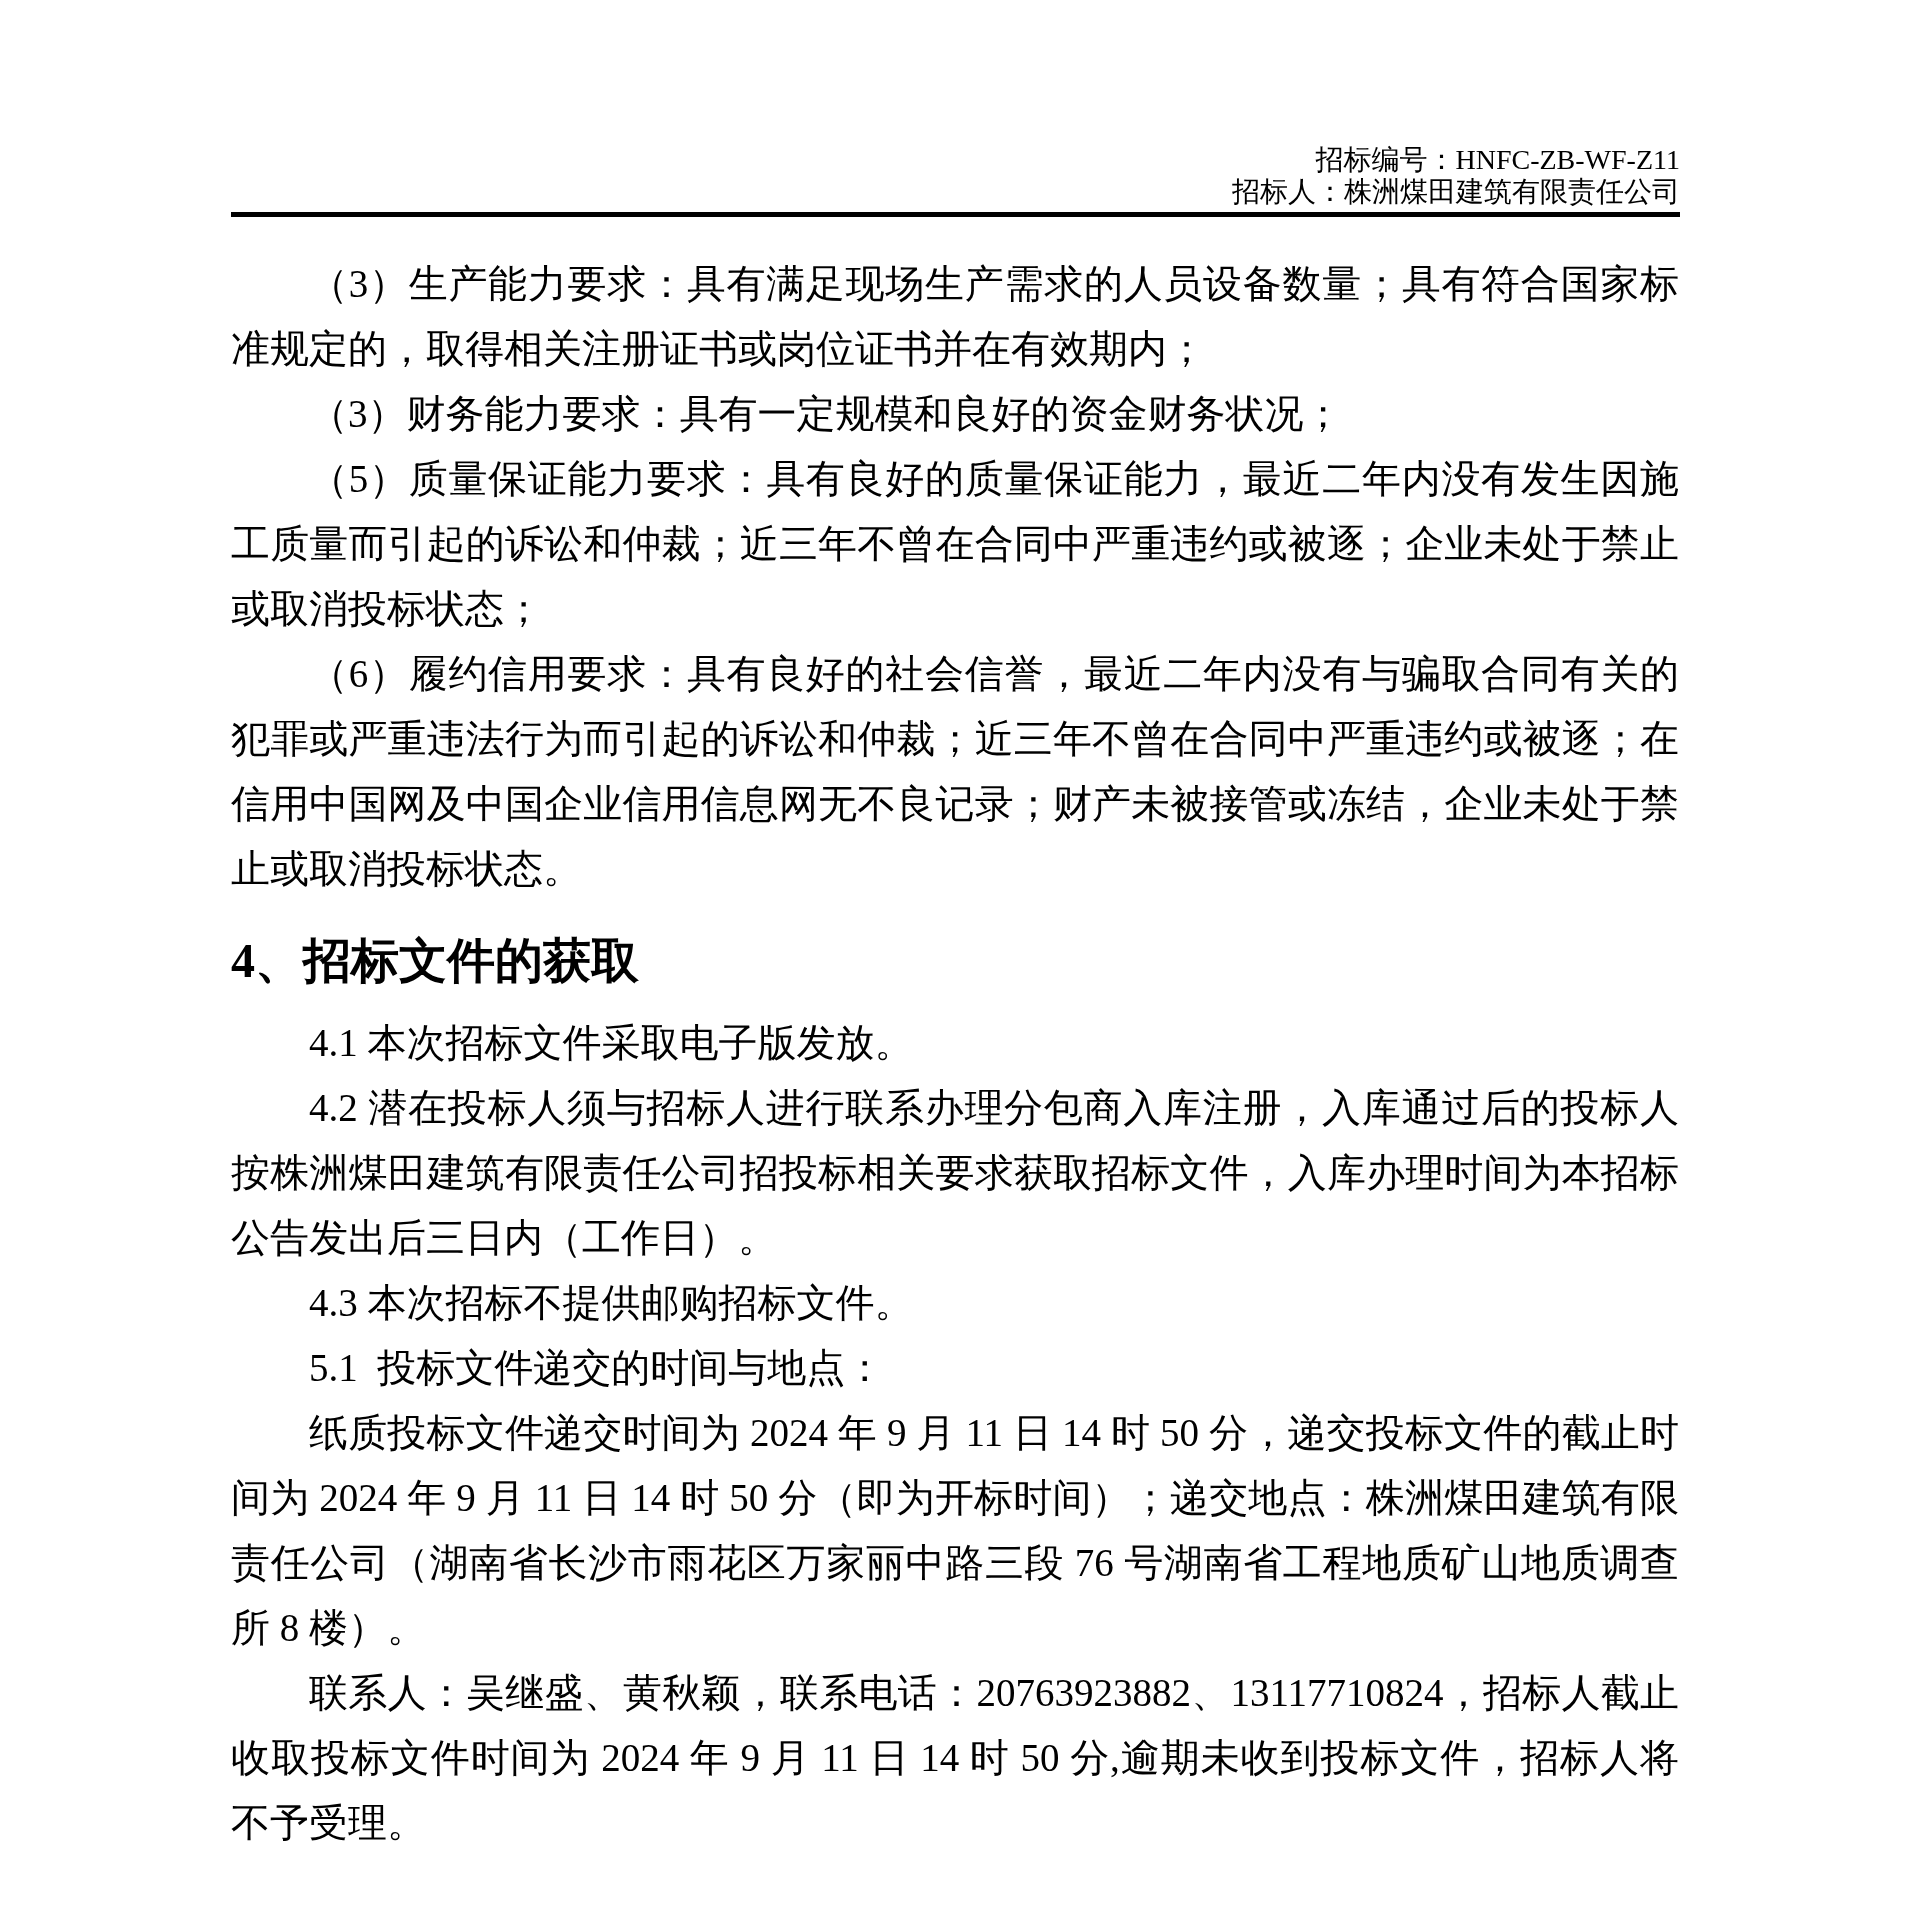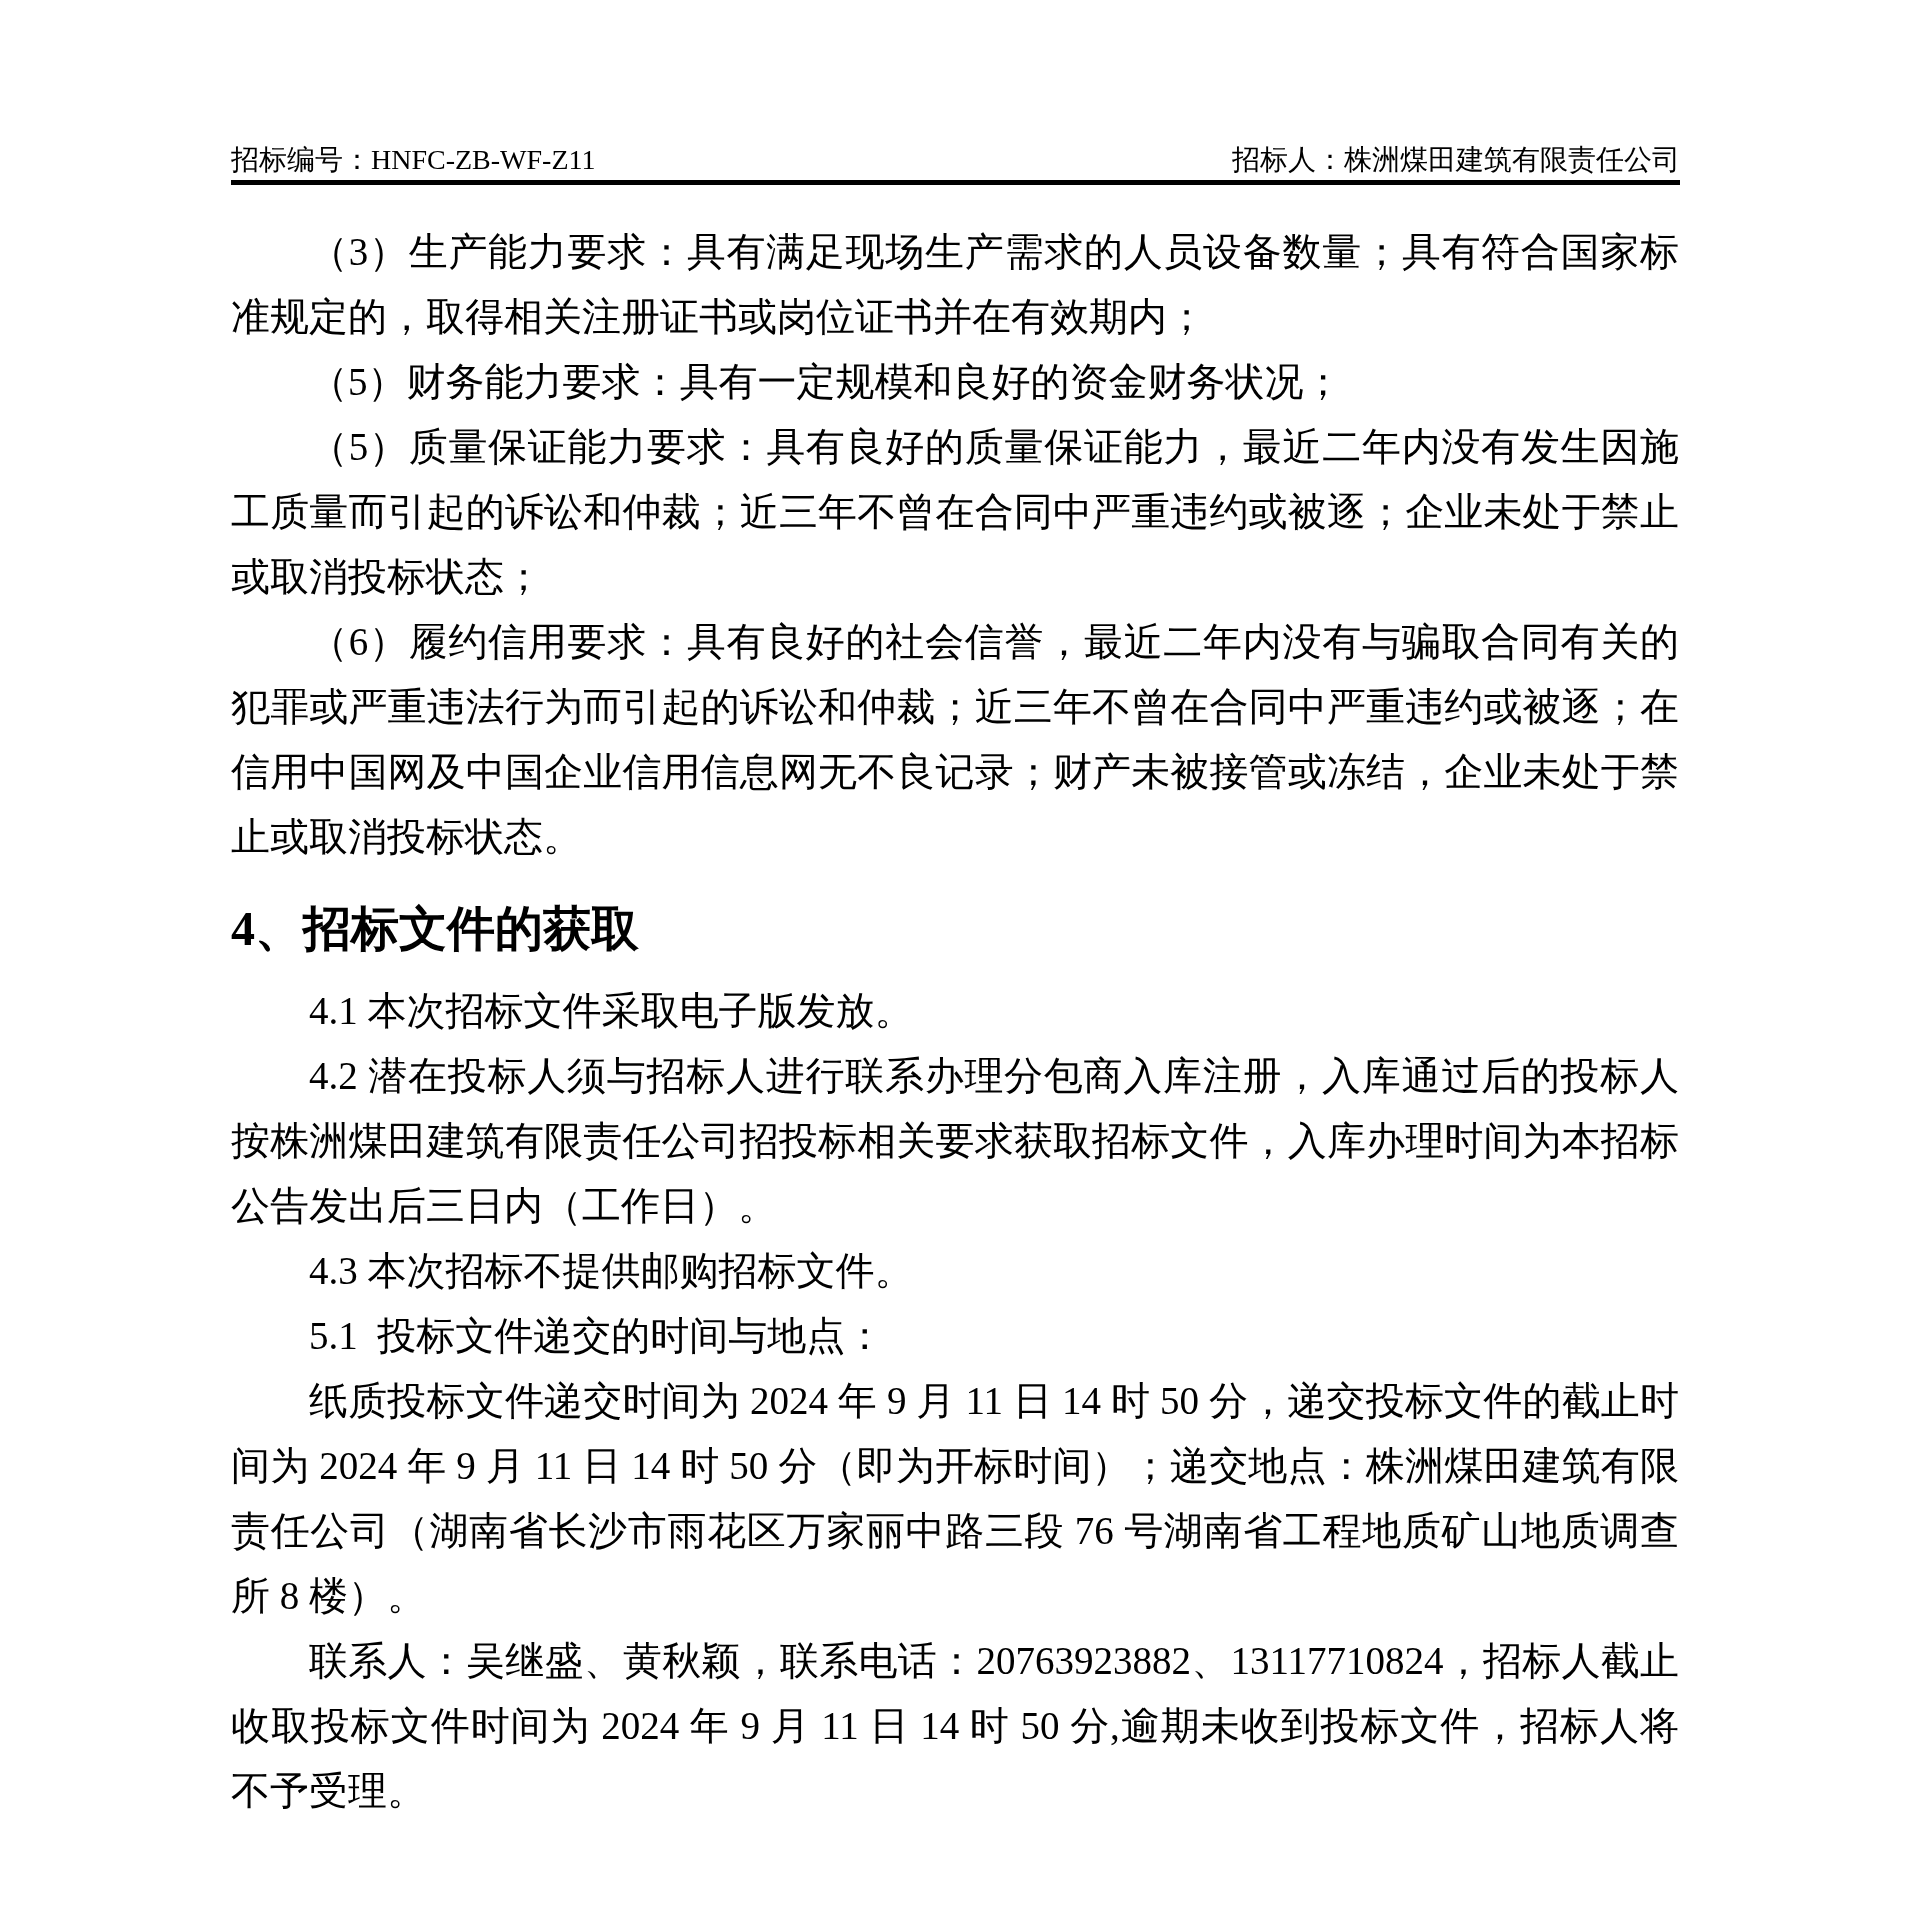--- a/index.html
+++ b/index.html
@@ -18,20 +18,21 @@
   }
   .header {
     margin: 0 231px;
     padding-top: 144px;
     display: flex;
     justify-content: space-between;
     align-items: flex-end;
     font-size: 28px;
     line-height: 32px;
     white-space: pre-wrap;
+    flex-direction: column;
   }
   .header-rule {
     margin: 3.9px 231px 0 231px;
     height: 5px;
     background: #000000;
   }
   .content {
     margin: 0 232px 0 231px;
     font-size: 39px;
     line-height: 65px;
@@ -66,21 +67,21 @@
   <div class="header">
     <span>招标编号：HNFC-ZB-WF-Z11</span>
     <span>招标人：株洲煤田建筑有限责任公司</span>
   </div>
   <div class="header-rule"></div>
 
   <div class="content">
 
     <div class="intro-block">
       <p class="para">（3）生产能力要求：具有满足现场生产需求的人员设备数量；具有符合国家标准规定的，取得相关注册证书或岗位证书并在有效期内；</p>
-      <p class="para">（5）财务能力要求：具有一定规模和良好的资金财务状况；</p>
+      <p class="para">（3）财务能力要求：具有一定规模和良好的资金财务状况；</p>
       <p class="para">（5）质量保证能力要求：具有良好的质量保证能力，最近二年内没有发生因施工质量而引起的诉讼和仲裁；近三年不曾在合同中严重违约或被逐；企业未处于禁止或取消投标状态；</p>
       <p class="para">（6）履约信用要求：具有良好的社会信誉，最近二年内没有与骗取合同有关的犯罪或严重违法行为而引起的诉讼和仲裁；近三年不曾在合同中严重违约或被逐；在信用中国网及中国企业信用信息网无不良记录；财产未被接管或冻结，企业未处于禁止或取消投标状态。</p>
     </div>
 
     <p class="section-title">4、招标文件的获取</p>
     <p class="para">4.1 本次招标文件采取电子版发放。</p>
     <p class="para"><span>4.2 潜在投标人须与招标人进行联系办理分包商入库注册，</span><b class="bold-run">入库通过后</b><span>的投标人按株洲煤田建筑有限责任公司招投标相关要求获取招标文件，入库办理时间为本招标公告发出后三日内（工作日）。</span></p>
     <p class="para">4.3 本次招标不提供邮购招标文件。</p>
 
     <p class="para">5.1  投标文件递交的时间与地点：</p>

